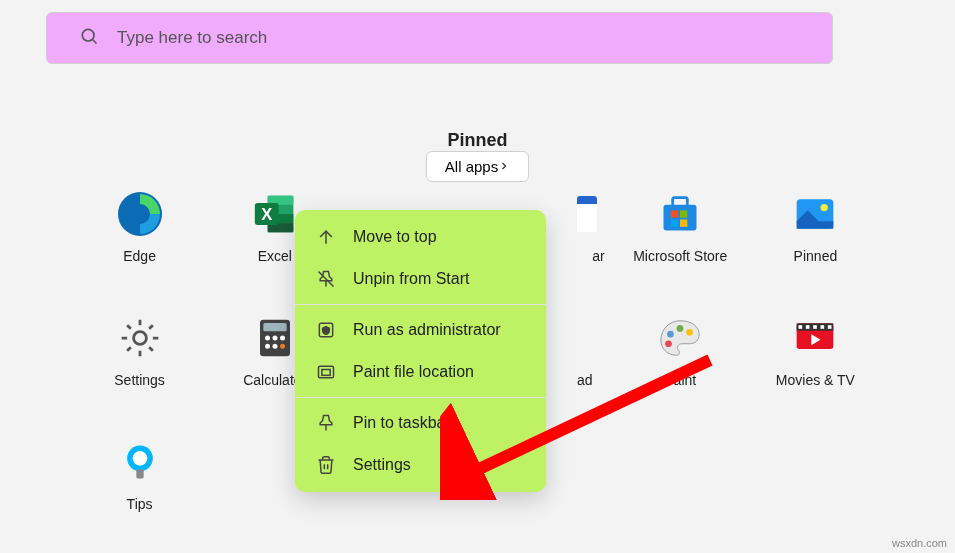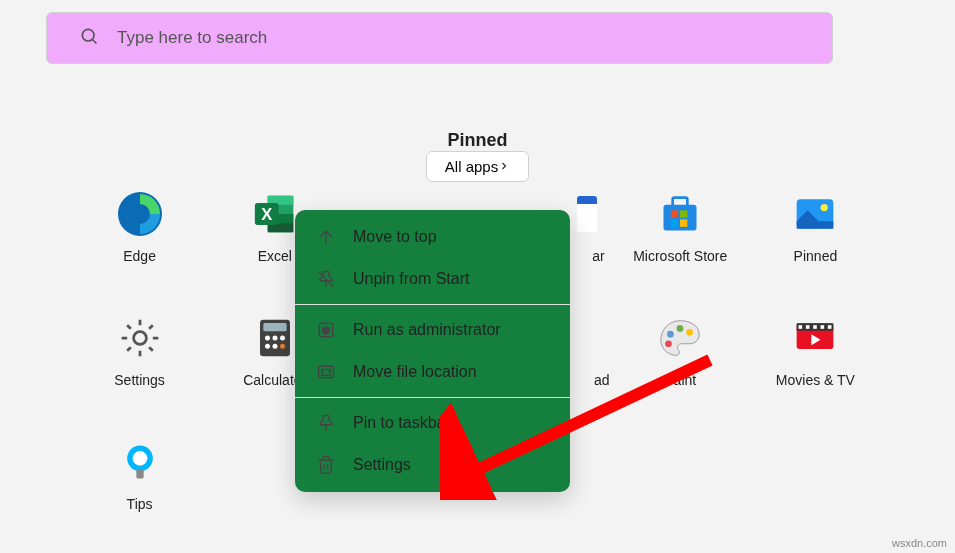--- a/index.html
+++ b/index.html
@@ -89,22 +89,22 @@
 .app-label {
   font-size: 14px;
   color: #222;
   text-align: center;
 }
 
 .context-menu {
   position: absolute;
   top: 210px;
   left: 295px;
-  width: 275px;
-  background: #15803d;
+  width: 251px;
+  background: #bef264;
   border-radius: 10px;
   box-shadow: 0 8px 24px rgba(0,0,0,0.18);
   padding: 6px 0;
   z-index: 10;
 }
 .context-menu .menu-item {
   display: flex;
   align-items: center;
   gap: 16px;
   padding: 10px 20px;
@@ -245,21 +245,21 @@
           <circle cx="24" cy="34" r="3" fill="#fff"></circle>
           <circle cx="33" cy="34" r="3" fill="#e8802a"></circle>
         </svg>
     </div>
     <span class="app-label">Calculator</span>
   </div>
 
   <div class="app-item" style="visibility:hidden"></div>
 
   <div class="app-item">
-    <span class="app-label" style="align-self:flex-end;margin-right:3px;margin-top:58px">ad</span>
+    <span class="app-label" style="align-self:flex-end;margin-right:20px;margin-top:58px">ad</span>
   </div>
 
   <div class="app-item">
     <div class="app-icon">
       <svg viewBox="0 0 48 48" width="46" height="46">
           <path d="M24 6 C12 6 4 16 4 26 C4 36 12 42 20 42 C24 42 24 38 22 36 C20 34 22 30 26 30 L34 30 C40 30 44 26 44 20 C44 12 36 6 24 6 Z" fill="#e8e8e8" stroke="#999" stroke-width="1"></path>
           <circle cx="14" cy="20" r="3.5" fill="#5b9bd5"></circle>
           <circle cx="24" cy="14" r="3.5" fill="#70ad47"></circle>
           <circle cx="34" cy="18" r="3.5" fill="#ffc000"></circle>
           <circle cx="12" cy="30" r="3.5" fill="#e74856"></circle>
@@ -328,21 +328,21 @@
     </span>
     <span>Run as administrator</span>
   </div>
   <div class="menu-item">
     <span class="menu-icon">
       <svg width="20" height="20" viewBox="0 0 24 24" fill="none" stroke="currentColor" stroke-width="1.8">
           <rect x="3" y="5" width="18" height="14" rx="2"></rect>
           <rect x="7" y="9" width="10" height="7"></rect>
         </svg>
     </span>
-    <span>Move file location</span>
+    <span>Paint file location</span>
   </div>
   <div class="divider"></div>
   <div class="menu-item">
     <span class="menu-icon">
       <svg width="20" height="20" viewBox="0 0 24 24" fill="none" stroke="currentColor" stroke-width="1.8">
           <path d="M9 3h6l1 6 3 3v2H5v-2l3-3 1-6z"></path>
           <line x1="12" y1="14" x2="12" y2="21"></line>
         </svg>
     </span>
     <span>Pin to taskbar</span>

